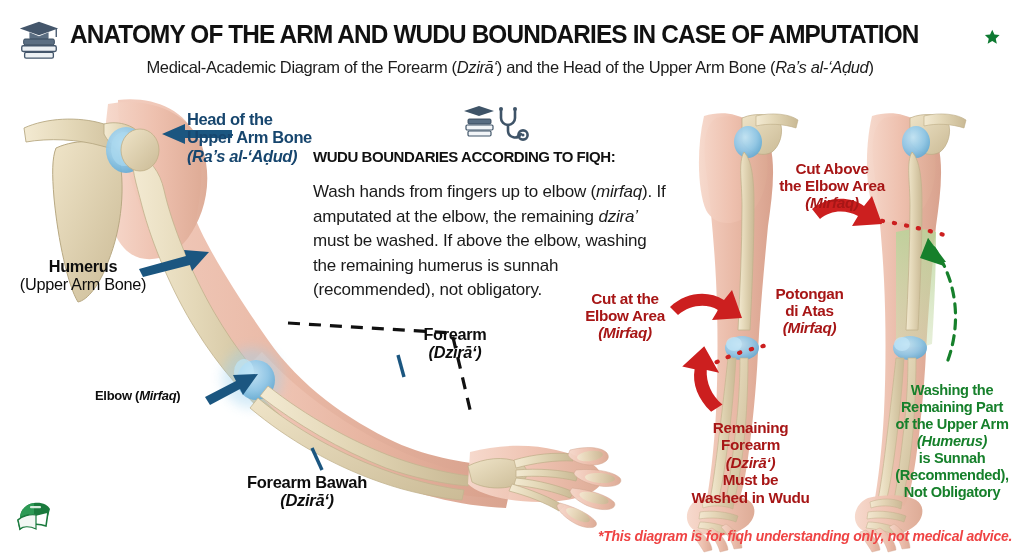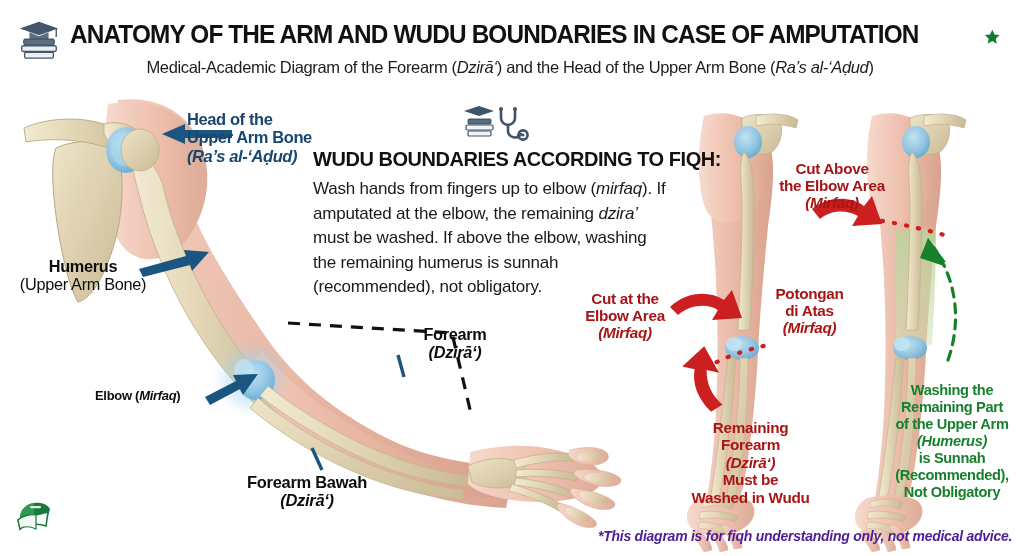--- a/index.html
+++ b/index.html
@@ -28,22 +28,22 @@
   }
   .subtitle i{font-style:italic;}
   .cap-books-icon{position:absolute;left:16px;top:16px;width:46px;height:46px;}
   .crescent-icon{position:absolute;left:962px;top:16px;width:44px;height:44px;}
   .green-book-icon{position:absolute;left:12px;top:490px;width:44px;height:44px;}
   .books-steth-icon{position:absolute;left:463px;top:104px;width:66px;height:48px;}
 
   
   .fiqh-block{position:absolute;left:313px;top:148px;width:360px;}
   .fiqh-head{
-    font-size:20px;font-weight:bold;color:#111;letter-spacing:-0.45px;
-    margin-bottom:6px;white-space:nowrap;
+    font-size:15px;font-weight:bold;color:#111;letter-spacing:-0.45px;
+    margin-bottom:15px;white-space:nowrap;
   }
   .fiqh-body{font-size:17px;line-height:24.5px;color:#1a1a1a;letter-spacing:-0.2px;}
   .fiqh-body i{font-style:italic;}
 
   
   .lbl{position:absolute;line-height:1.12;}
   .lbl b{font-weight:bold;display:block;}
   .lbl i{font-style:italic;}
   .blue{color:#17466e;}
   .black{color:#0d0d0d;}
@@ -60,21 +60,21 @@
   .lbl-forearm-bawah{left:232px;top:473px;width:150px;text-align:center;font-size:16.5px;font-weight:bold;letter-spacing:-0.3px;}
 
   .lbl-cut-elbow{left:570px;top:290px;width:110px;text-align:center;font-size:15.3px;font-weight:bold;letter-spacing:-0.3px;}
   .lbl-potongan{left:762px;top:285px;width:95px;text-align:center;font-size:15.3px;font-weight:bold;letter-spacing:-0.3px;}
   .lbl-cut-above{left:772px;top:160px;width:120px;text-align:center;font-size:15.3px;font-weight:bold;letter-spacing:-0.3px;}
   .lbl-remaining{left:688px;top:419px;width:125px;text-align:center;font-size:15.3px;font-weight:bold;letter-spacing:-0.3px;line-height:1.14;}
   .lbl-washing{left:888px;top:362px;width:128px;text-align:center;font-size:14.6px;font-weight:bold;letter-spacing:-0.35px;line-height:1.16;margin-top:20px;}
 
   .footer-note{
     position:absolute;left:598px;top:528px;width:412px;
-    font-size:14px;font-style:italic;font-weight:bold;color:#4c1d95;
+    font-size:14px;font-style:italic;font-weight:bold;color:#ef4444;
     text-align:right;letter-spacing:-0.25px;white-space:nowrap;
   }
 
   svg{display:block;}
   .anat{position:absolute;left:0;top:0;width:1020px;height:556px;pointer-events:none;}
 </style>
 </head>
 <body>
 
 <div id="root">

